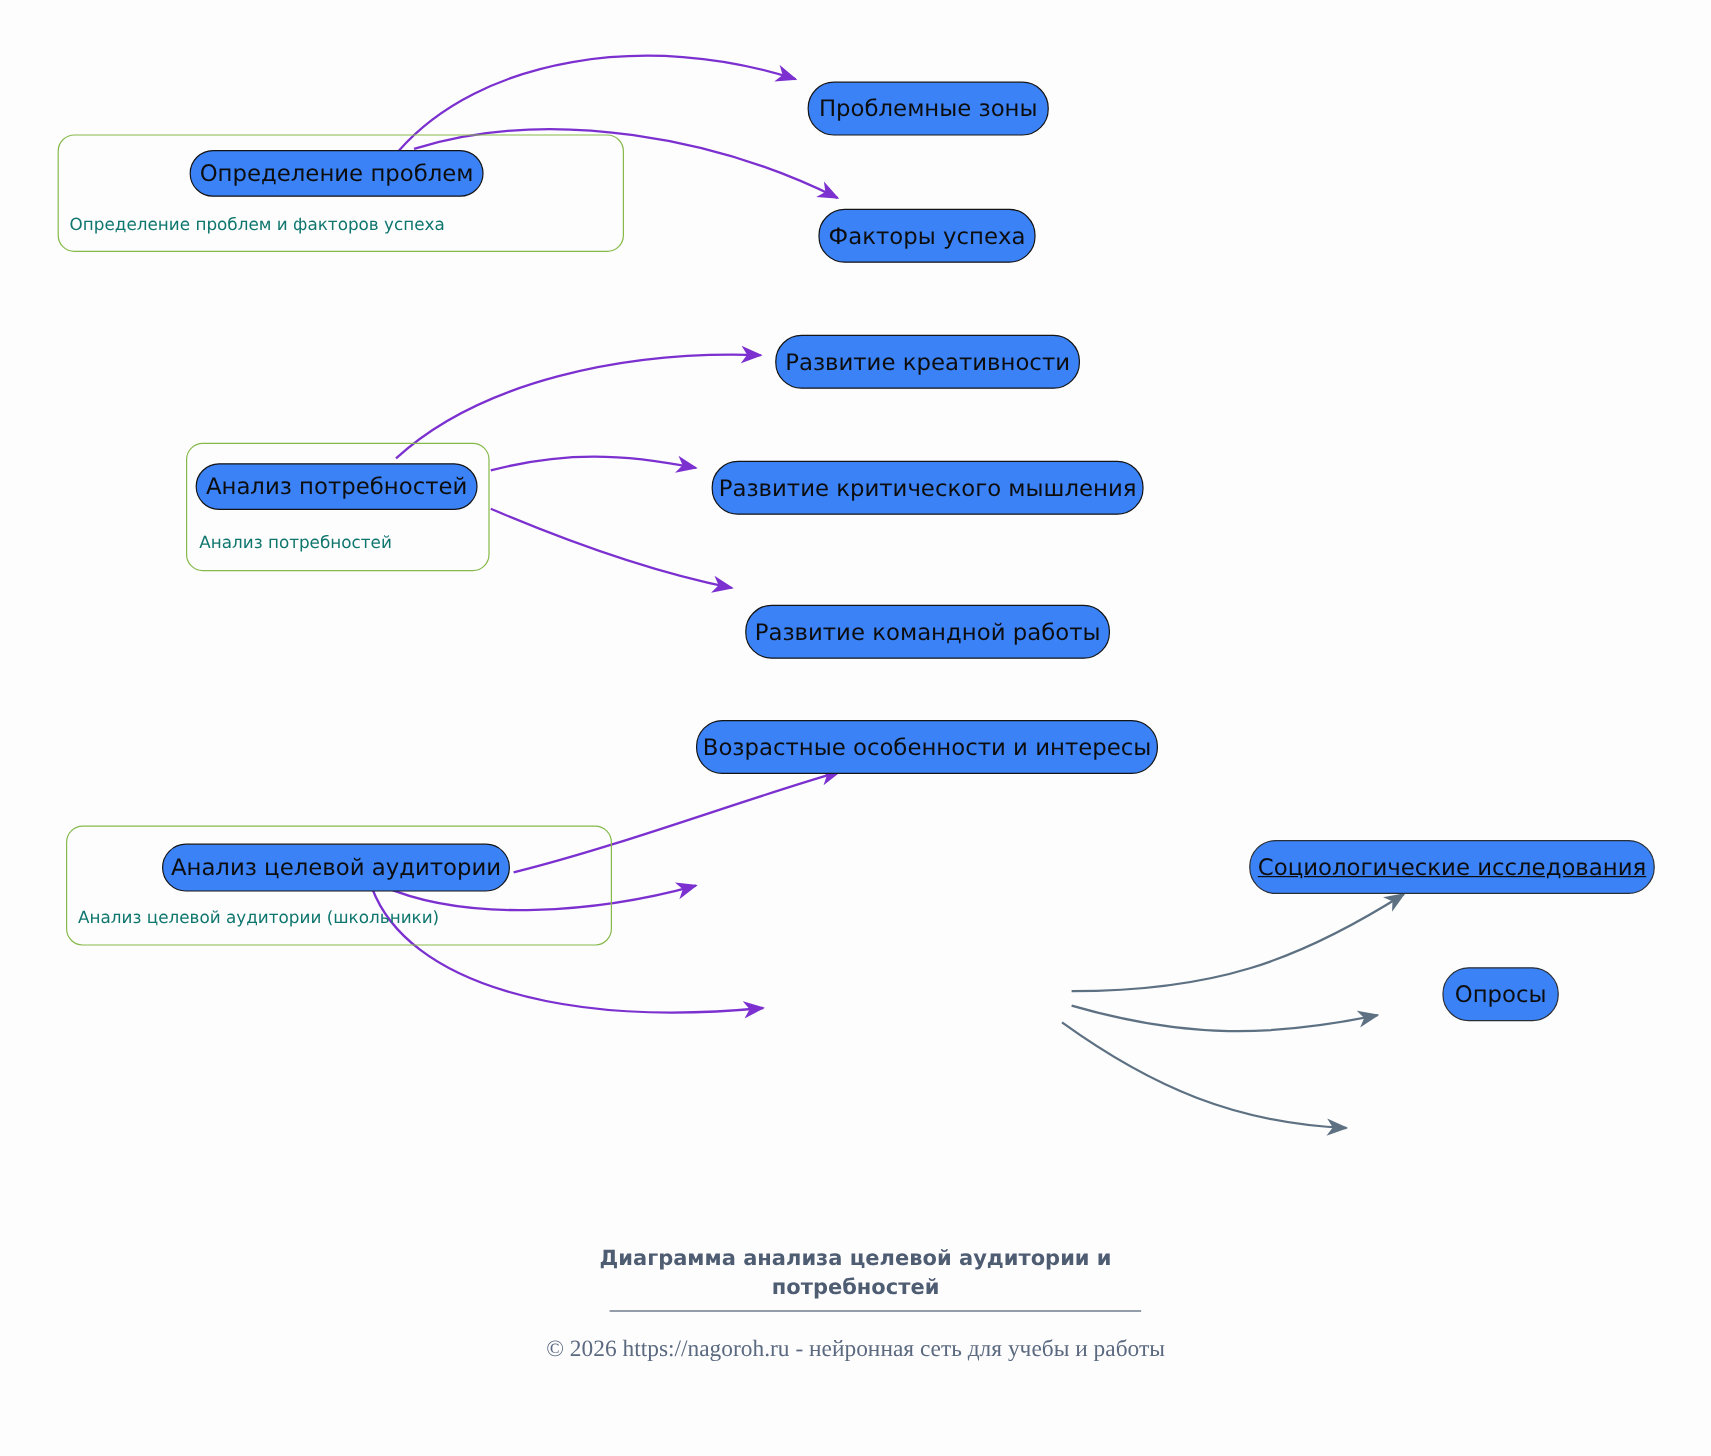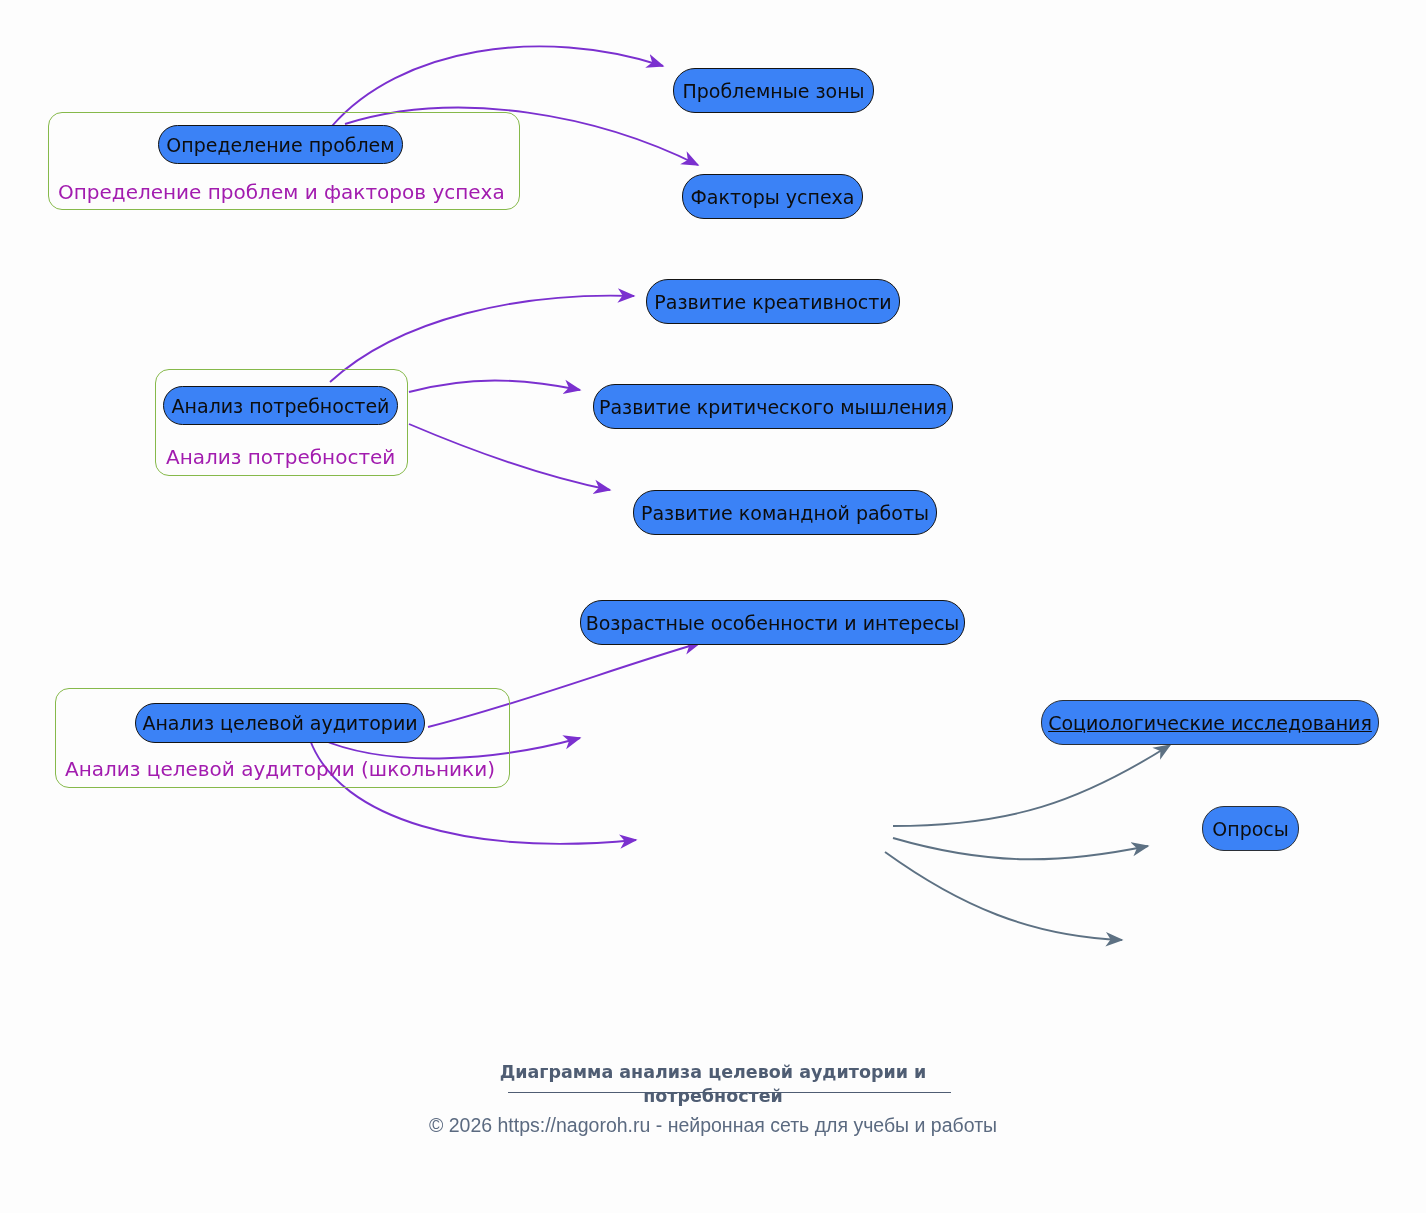--- a/index.html
+++ b/index.html
@@ -15,22 +15,22 @@
 
   .group-box{
     position:absolute;
     border:1.6px solid #86b94a;
     border-radius:14px;
     background:transparent;
     box-sizing:border-box;
   }
   .group-label{
     position:absolute;
-    color:#a21caf;
-    font-size:20px;
+    color:#0f766e;
+    font-size:14px;
     white-space:nowrap;
     letter-spacing:0px;
   }
 
   .node{
     position:absolute;
     border:1.7px solid #141414;
     border-radius:22px;
     background:#3b82f6;
     box-sizing:border-box;
@@ -48,33 +48,32 @@
     position:absolute;
     left:0;right:0;
     text-align:center;
     color:#4f5d73;
   }
   .footer-title{
     top:1038px;
     font-size:17.5px;
     font-weight:bold;
     line-height:1.35;
-    margin-top:23px;
   }
   .footer-rule{
     position:absolute;
     left:508px;top:1092px;
     width:443px;height:0;
     border-top:1.4px solid #4f5d73;
   }
   .footer-copy{
     top:1114px;
     font-size:19.5px;
     color:#5b6a80;
-    font-family:Liberation Sans, sans-serif;
+    font-family:Liberation Serif, serif;
   }
 </style>
 </head>
 <body>
 
 <div id="canvas">
 
   <svg class="edges" viewBox="0 0 1426 1213">
     <defs>
       <marker id="arrowP" markerWidth="11" markerHeight="11" refX="8.6" refY="4" orient="auto" markerUnits="strokeWidth">
@@ -118,21 +117,21 @@
   <div class="group-label" style="left:65px;top:757px;">Анализ целевой аудитории (школьники)</div>
 
   <div class="node" style="left:673px;top:68px;width:201px;height:45px;">Проблемные зоны</div>
 
   <div class="node" style="left:682px;top:174px;width:181px;height:45px;">Факторы успеха</div>
 
   <div class="node" style="left:646px;top:279px;width:254px;height:45px;">Развитие креативности</div>
 
   <div class="node" style="left:593px;top:384px;width:360px;height:45px;">Развитие критического мышления</div>
 
-  <div class="node" style="left:621px;top:490px;width:304px;height:45px;margin-left:12px;">Развитие командной работы</div>
+  <div class="node" style="left:621px;top:504px;width:304px;height:45px;">Развитие командной работы</div>
 
   <div class="node" style="left:580px;top:600px;width:385px;height:45px;">Возрастные особенности и интересы</div>
 
 
 
   <div class="node soft" style="left:1041px;top:700px;width:338px;height:45px;text-decoration:underline;">Социологические исследования</div>
 
   <div class="node soft" style="left:1202px;top:806px;width:97px;height:45px;">Опросы</div>
 
 

